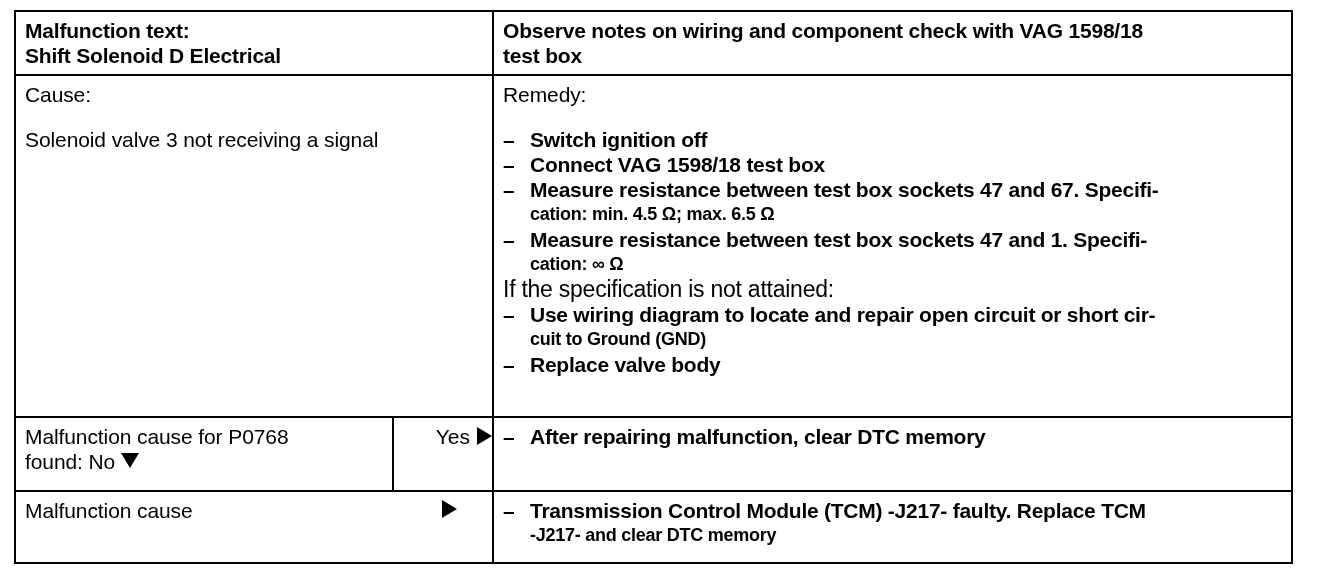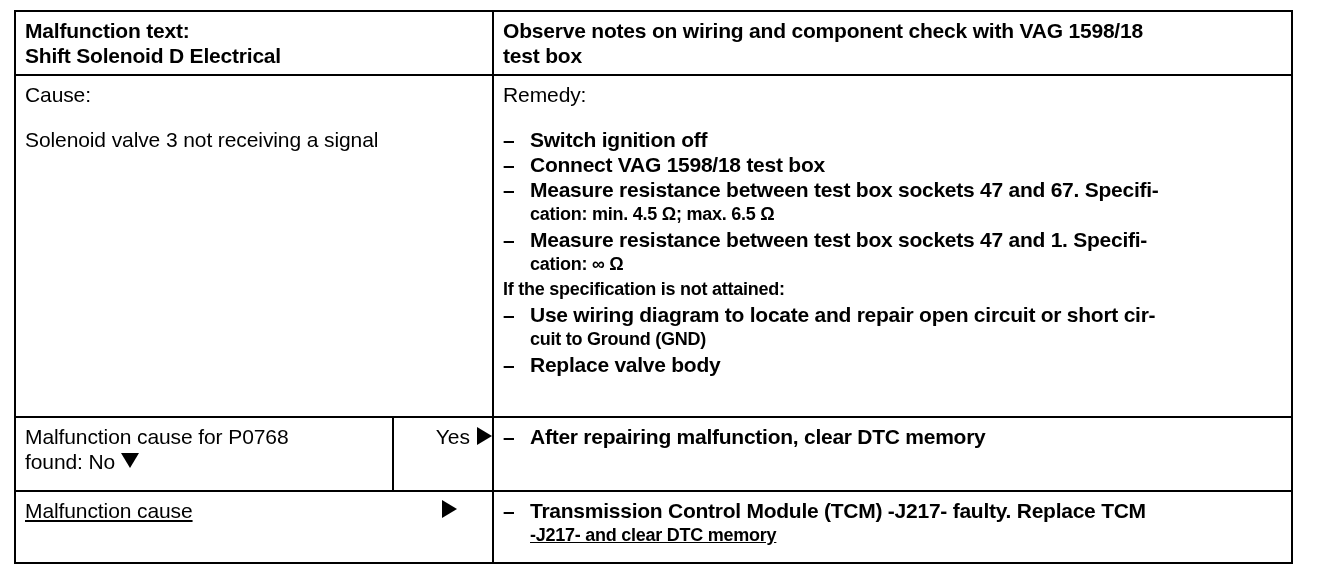--- a/index.html
+++ b/index.html
@@ -92,22 +92,22 @@
 
   .cont-line {
     font-size: 18px;
     font-weight: bold;
     line-height: 25px;
     letter-spacing: -0.25px;
     padding-left: 27px;
   }
 
   .sec-title {
-    font-size: 18px;
-    font-weight: bold;
+    font-size: 23px;
+    font-weight: normal;
     line-height: 25px;
     letter-spacing: -0.25px;
   }
 
   
   .yes-cell-inner {
     padding: 6px 0 0 0;
     text-align: right;
     font-size: 21px;
     font-weight: normal;
@@ -133,21 +133,20 @@
     border-right: 9px solid transparent;
     vertical-align: 1px;
     margin-left: 6px;
   }
 
   
   .row-flex {
     display: flex;
     align-items: flex-start;
     justify-content: space-between;
-    text-decoration: underline;
   }
   .row-flex .arrow-wrap {
     padding-right: 27px;
     padding-top: 2px;
   }
 
   .nowrap { white-space: nowrap; }
 </style>
 </head>
 <body>
@@ -262,21 +261,21 @@
               <span class="tri-right" style="margin-left:0;"></span>
             </div>
           </div>
         </td>
         <td>
           <div class="cell">
             <ul class="dash-list">
               <li>
                 <span class="dash">–</span>
                 <span>Transmission Control Module (TCM) -J217- faulty.  Replace TCM</span>
-                <div class="cont-line" style="padding-left:0;text-decoration:underline;">-J217- and clear DTC memory</div>
+                <div class="cont-line" style="padding-left:0;">-J217- and clear DTC memory</div>
               </li>
             </ul>
           </div>
         </td>
       </tr>
 
     </tbody>
   </table>
 
 </div>

